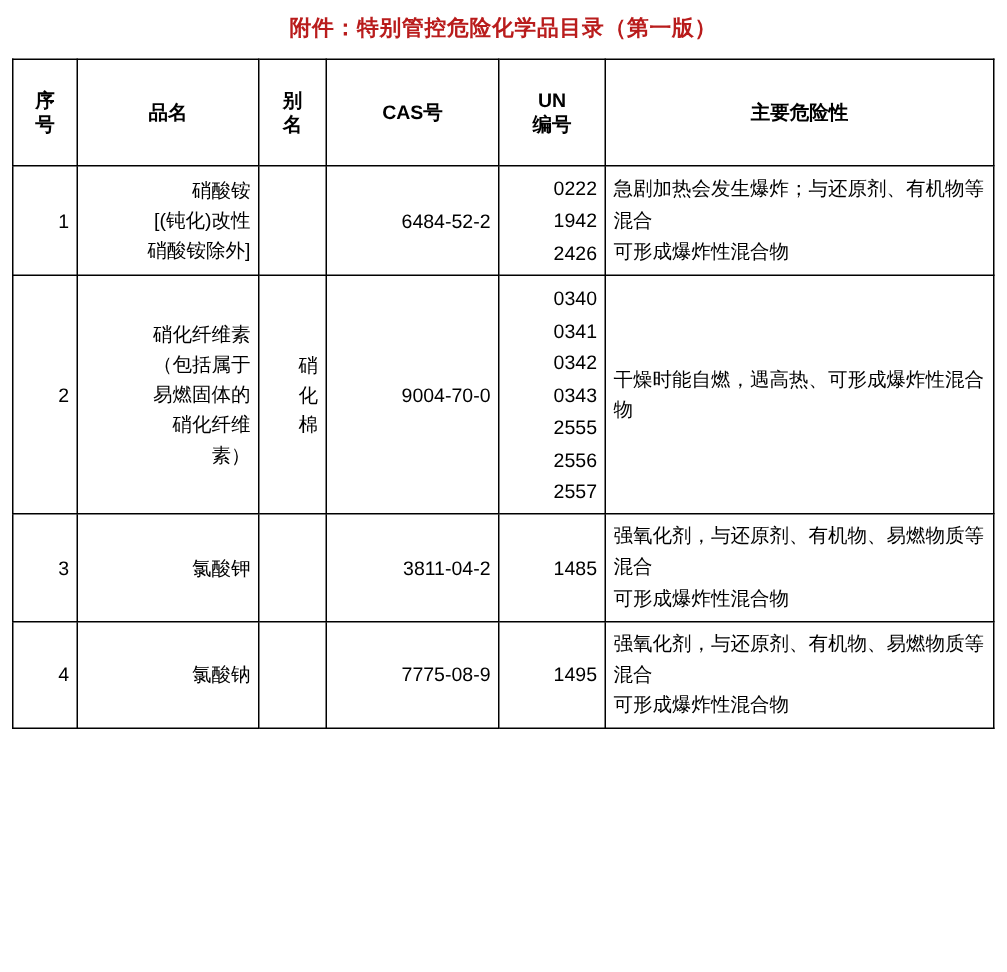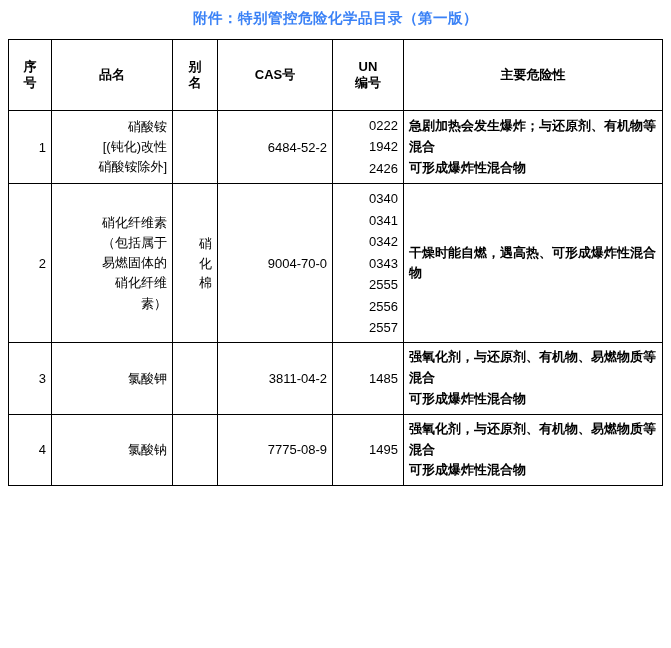--- a/index.html
+++ b/index.html
@@ -15,21 +15,21 @@
     overflow: hidden;
   }
   .page {
     width: 671px;
     height: 648px;
     position: relative;
     box-sizing: border-box;
   }
   .doc-title {
     text-align: center;
-    color: #3b82f6;
+    color: #b91c1c;
     font-weight: bold;
     font-size: 14.5px;
     letter-spacing: 0.5px;
     padding: 9px 0 11px 0;
   }
   table.main {
     border-collapse: collapse;
     width: 655px;
     margin: 0 8px;
     table-layout: fixed;
@@ -63,21 +63,20 @@
     padding: 8px 10px 8px 12px;
     height: 20px;
   }
   td.c-seq, td.c-name, td.c-alias, td.c-cas, td.c-un {
     text-align: right;
   }
   td.c-hazard {
     text-align: left;
     line-height: 1.6;
     padding-left: 8px;
-    font-weight: bold;
   }
   td.c-name {
     line-height: 1.55;
   }
   td.c-alias {
     line-height: 1.5;
   }
   td.c-un {
     line-height: 1.65;
     margin-left: 39px;

